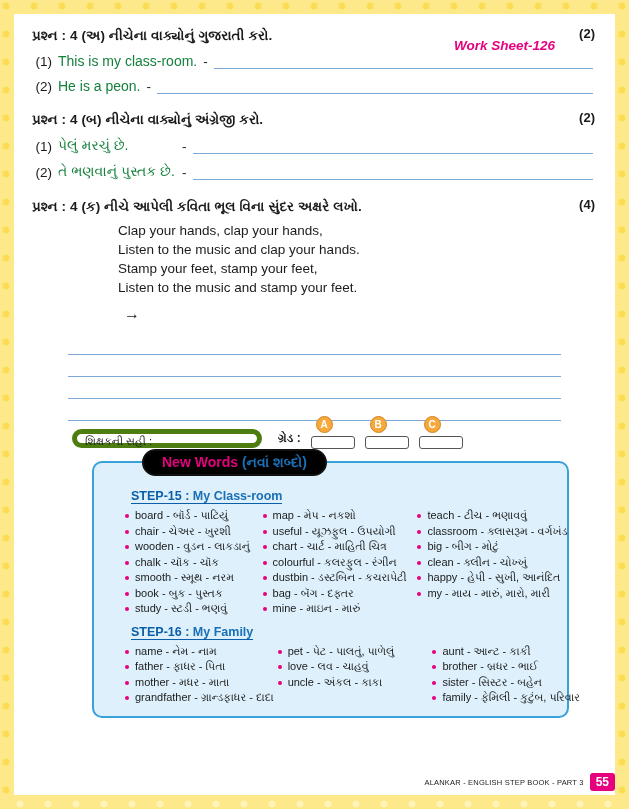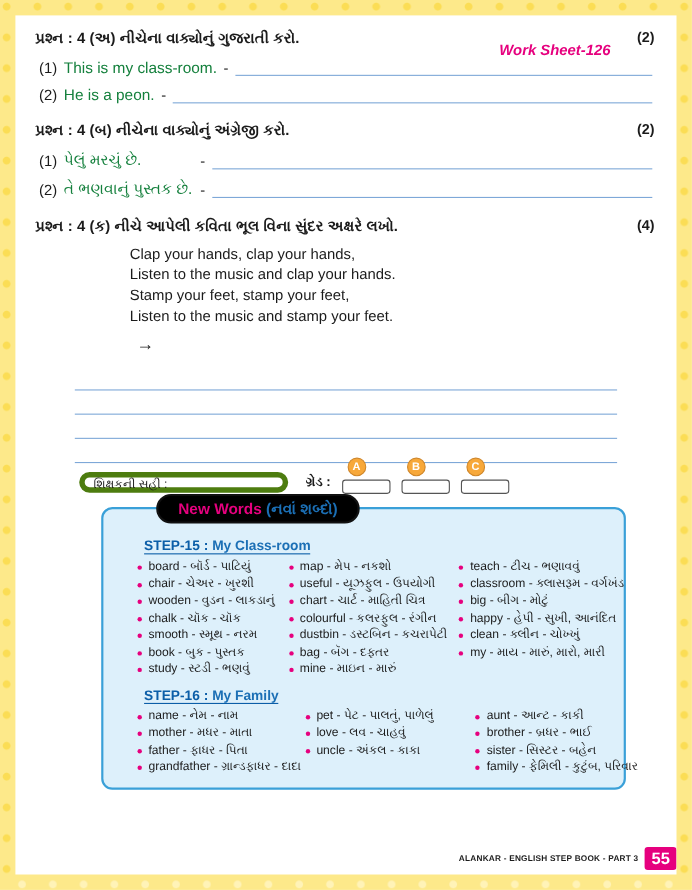--- a/index.html
+++ b/index.html
@@ -162,27 +162,27 @@
     background: #e6007e;
   }
   .step-gap { height: 6px; }
   
   .footer {
     position: absolute;
     right: 0; bottom: 4px;
     display: flex; align-items: center;
   }
   .footer-text {
-    font-size: 7.5px; font-weight: bold; color:#1b1b1b;
+    font-size: 7.5px; font-weight: normal; color:#1b1b1b;
     letter-spacing: .2px;
     padding-right: 6px;
   }
   .footer-page {
     background: #e6007e; color:#fff;
-    font-size: 15px; font-weight: bold;
+    font-size: 12px; font-weight: bold;
     padding: 2px 6px; border-radius: 3px; text-align: center;
   }
 </style>
 </head>
 <body>
 
 <div class="page-border"></div>
 <div class="page-inner">
   <div class="content">
 
@@ -288,37 +288,37 @@
             <div class="witem">chart - ચાર્ટ - માહિતી ચિત્ર</div>
             <div class="witem">colourful - કલરફુલ - રંગીન</div>
             <div class="witem">dustbin - ડસ્ટબિન - કચરાપેટી</div>
             <div class="witem">bag - બૅગ - દફ્તર</div>
             <div class="witem">mine - માઇન - મારું</div>
           </div>
           <div class="wcol c3">
             <div class="witem">teach - ટીચ - ભણાવવું</div>
             <div class="witem">classroom - ક્લાસરૂમ - વર્ગખંડ</div>
             <div class="witem">big - બીગ - મોટું</div>
+            <div class="witem">clean - ક્લીન - ચોખ્ખું</div>
             <div class="witem">happy - હેપી - સુખી, આનંદિત</div>
-            <div class="witem">clean - ક્લીન - ચોખ્ખું</div>
             <div class="witem">my - માય - મારું, મારો, મારી</div>
           </div>
         </div>
 
         <div class="step-gap"></div>
 
         <div class="step">
           <u><span>STEP-16 :</span>
           <span class="sub">My Family</span></u>
         </div>
         <div class="wcols">
           <div class="wcol c1">
             <div class="witem">name - નેમ - નામ</div>
+            <div class="witem">father - ફાધર - પિતા</div>
             <div class="witem">mother - મધર - માતા</div>
-            <div class="witem">father - ફાધર - પિતા</div>
             <div class="witem">grandfather - ગ્રાન્ડફાધર - દાદા</div>
           </div>
           <div class="wcol c2">
             <div class="witem">pet - પેટ - પાલતું, પાળેલું</div>
             <div class="witem">love - લવ - ચાહવું</div>
             <div class="witem">uncle - અંકલ - કાકા</div>
           </div>
           <div class="wcol c3">
             <div class="witem">aunt - આન્ટ - કાકી</div>
             <div class="witem">brother - બ્રધર - ભાઈ</div>

